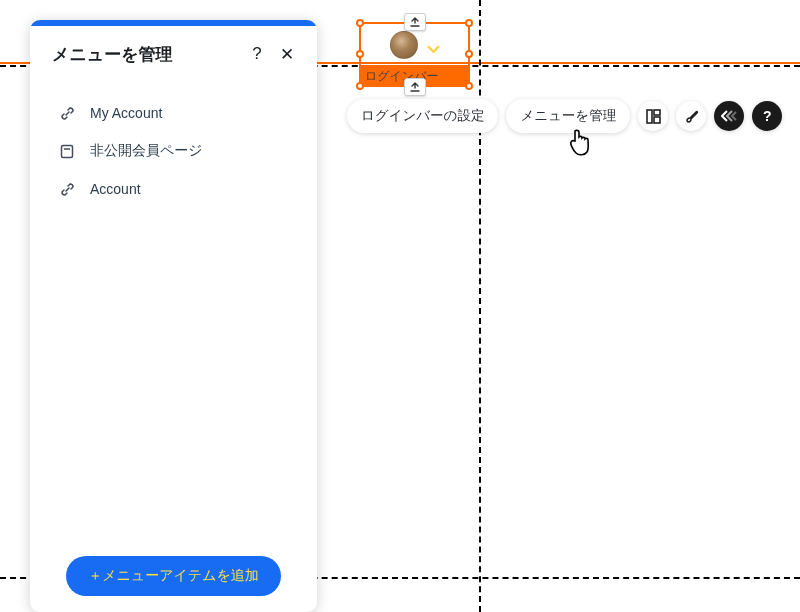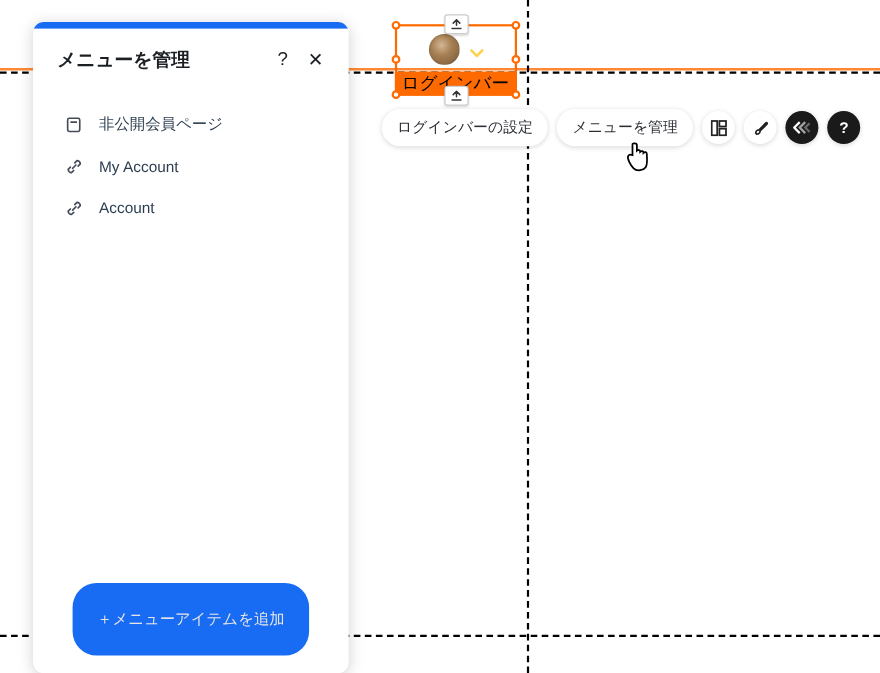--- a/index.html
+++ b/index.html
@@ -102,24 +102,24 @@
       color: #2c3e50;
     }
 
     .panel-footer {
       padding: 16px;
       text-align: center;
     }
     .add-btn {
       display: inline-block;
       background: #186bf3;
-      color: #e5e5e5;
+      color: #fde047;
       border: none;
       border-radius: 22px;
-      padding: 24px 22px;
+      padding: 11px 22px;
       font-size: 14px;
       cursor: pointer;
       font-weight: 500;
     }
 
     
     .selected-wrap {
       position: absolute;
       left: 359px;
       top: 22px;
@@ -161,22 +161,22 @@
       top: 18px;
       width: 15px;
       height: 10px;
     }
     .caret svg path { stroke: #ffd24a; stroke-width: 2.5; fill:none; }
     .login-label {
       position: absolute;
       left: 0; right: 0; bottom: 0;
       height: 22px;
       background: #ff6a00;
-      color: #000000;
-      font-size: 16px;
+      color: #404040;
+      font-size: 12px;
       display: flex;
       align-items: center;
       padding-left: 6px;
       text-align: right;
     }
     .attach-tab {
       position: absolute;
       width: 22px; height: 18px;
       background: #fff;
       border: 1px solid #ccc;
@@ -314,34 +314,34 @@
     <div class="panel-help">
       <span>?</span>
     </div>
     <div class="panel-close">
       <span>✕</span>
     </div>
   </div>
   <div class="menu-list">
     <div class="menu-item">
       <span class="micon">
+        <svg width="15" height="15" viewBox="0 0 15 15">
+            <path d="M6 9 L9 6 M7 11 L5 13 A3 3 0 0 1 2 10 L4 8 M8 4 L10 2 A3 3 0 0 1 13 5 L11 7" stroke="#444b59" stroke-width="1.5" fill="none" stroke-linecap="round"></path>
+          </svg>
+      </span>
+      <span class="label">My Account</span>
+    </div>
+    <div class="menu-item">
+      <span class="micon">
         <svg width="14" height="15" viewBox="0 0 14 15">
             <rect x="1.5" y="1.5" width="11" height="12" rx="1.5" fill="none" stroke="#444b59" stroke-width="1.5"></rect>
             <line x1="4" y1="5" x2="10" y2="5" stroke="#444b59" stroke-width="1.5"></line>
           </svg>
       </span>
       <span class="label">非公開会員ページ</span>
-    </div>
-    <div class="menu-item">
-      <span class="micon">
-        <svg width="15" height="15" viewBox="0 0 15 15">
-            <path d="M6 9 L9 6 M7 11 L5 13 A3 3 0 0 1 2 10 L4 8 M8 4 L10 2 A3 3 0 0 1 13 5 L11 7" stroke="#444b59" stroke-width="1.5" fill="none" stroke-linecap="round"></path>
-          </svg>
-      </span>
-      <span class="label">My Account</span>
     </div>
     <div class="menu-item">
       <span class="micon">
         <svg width="15" height="15" viewBox="0 0 15 15">
             <path d="M6 9 L9 6 M7 11 L5 13 A3 3 0 0 1 2 10 L4 8 M8 4 L10 2 A3 3 0 0 1 13 5 L11 7" stroke="#444b59" stroke-width="1.5" fill="none" stroke-linecap="round"></path>
           </svg>
       </span>
       <span class="label">Account</span>
     </div>
   </div>

